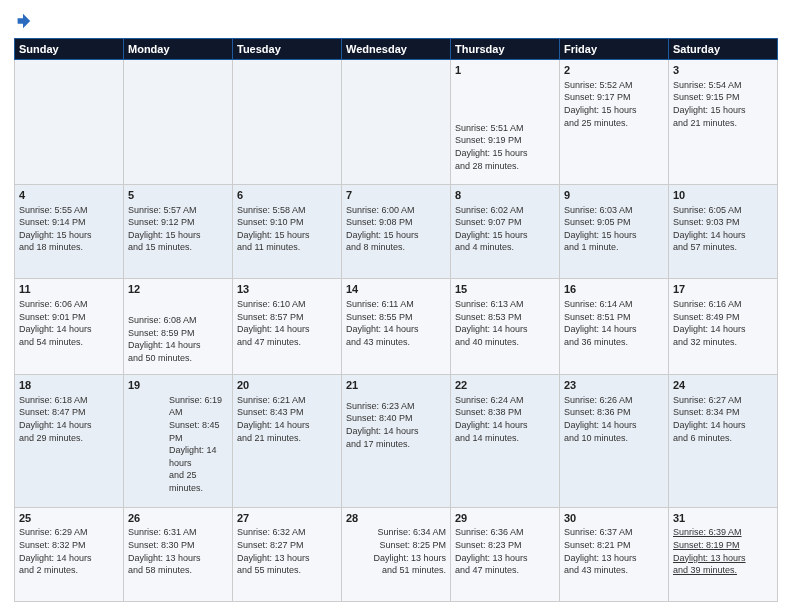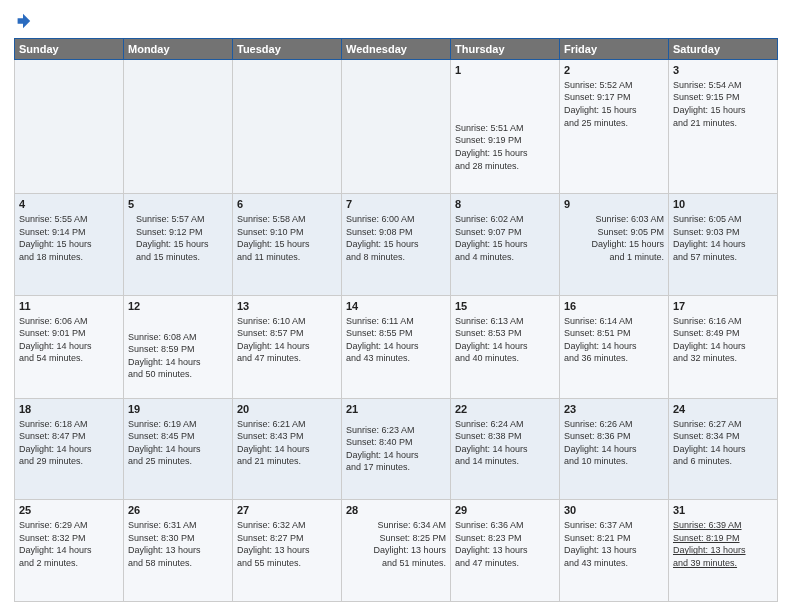--- a/index.html
+++ b/index.html
@@ -53,21 +53,21 @@
       color: #1a1a2e;
     }
     .calendar {
       flex: 1;
       border: 1px solid #ccc;
       border-collapse: collapse;
       width: 100%;
       table-layout: fixed;
     }
     .calendar thead tr th {
-      background-color: #737373;
+      background-color: #0f172a;
       color: #fff;
       font-size: 11px;
       font-weight: bold;
       padding: 4px 4px;
       text-align: left;
       border: 1px solid #1e5aa0;
       margin-left: 31px;
     }
     .calendar tbody tr td {
       border: 1px solid #ccc;
@@ -163,21 +163,21 @@
         <tr>
           <td>
             <span class="day-num">4</span>
             <div class="day-info" style="white-space: pre-line;">Sunrise: 5:55 AM
 Sunset: 9:14 PM
 Daylight: 15 hours
 and 18 minutes.</div>
           </td>
           <td>
             <span class="day-num">5</span>
-            <div class="day-info" style="white-space: pre-line; margin-left: 8px;">Sunrise: 5:57 AM
+            <div class="day-info" style="white-space: pre-line;">Sunrise: 5:57 AM
 Sunset: 9:12 PM
 Daylight: 15 hours
 and 15 minutes.</div>
           </td>
           <td>
             <span class="day-num">6</span>
             <div class="day-info" style="white-space: pre-line;">Sunrise: 5:58 AM
 Sunset: 9:10 PM
 Daylight: 15 hours
 and 11 minutes.</div>
@@ -191,21 +191,21 @@
           </td>
           <td>
             <span class="day-num">8</span>
             <div class="day-info" style="white-space: pre-line;">Sunrise: 6:02 AM
 Sunset: 9:07 PM
 Daylight: 15 hours
 and 4 minutes.</div>
           </td>
           <td>
             <span class="day-num">9</span>
-            <div class="day-info" style="white-space: pre-line; text-align: right;">Sunrise: 6:03 AM
+            <div class="day-info" style="white-space: pre-line;">Sunrise: 6:03 AM
 Sunset: 9:05 PM
 Daylight: 15 hours
 and 1 minute.</div>
           </td>
           <td>
             <span class="day-num">10</span>
             <div class="day-info" style="white-space: pre-line;">Sunrise: 6:05 AM
 Sunset: 9:03 PM
 Daylight: 14 hours
 and 57 minutes.</div>
@@ -265,21 +265,21 @@
         <tr>
           <td>
             <span class="day-num">18</span>
             <div class="day-info" style="white-space: pre-line;">Sunrise: 6:18 AM
 Sunset: 8:47 PM
 Daylight: 14 hours
 and 29 minutes.</div>
           </td>
           <td>
             <span class="day-num">19</span>
-            <div class="day-info" style="white-space: pre-line;">Sunrise: 6:19 AM
+            <div class="day-info" style="white-space: pre-line; margin-left: 41px;">Sunrise: 6:19 AM
 Sunset: 8:45 PM
 Daylight: 14 hours
 and 25 minutes.</div>
           </td>
           <td>
             <span class="day-num">20</span>
             <div class="day-info" style="white-space: pre-line;">Sunrise: 6:21 AM
 Sunset: 8:43 PM
 Daylight: 14 hours
 and 21 minutes.</div>

